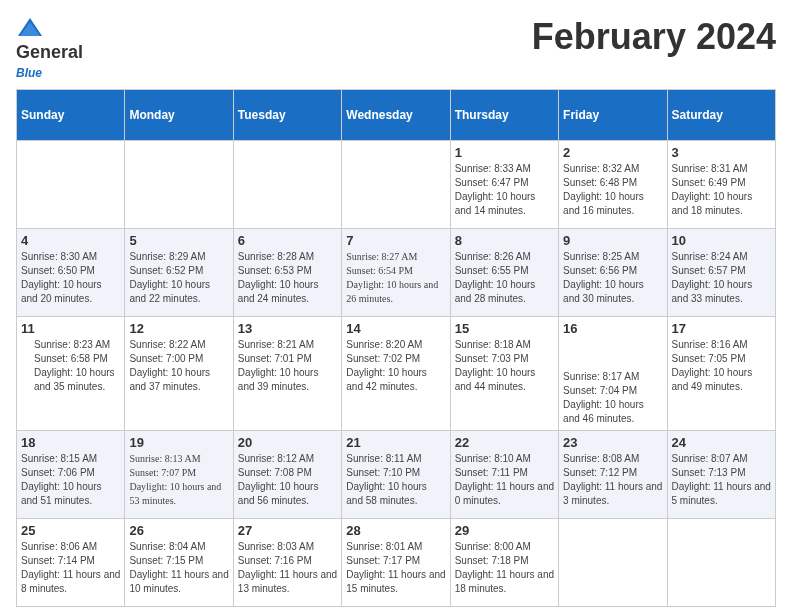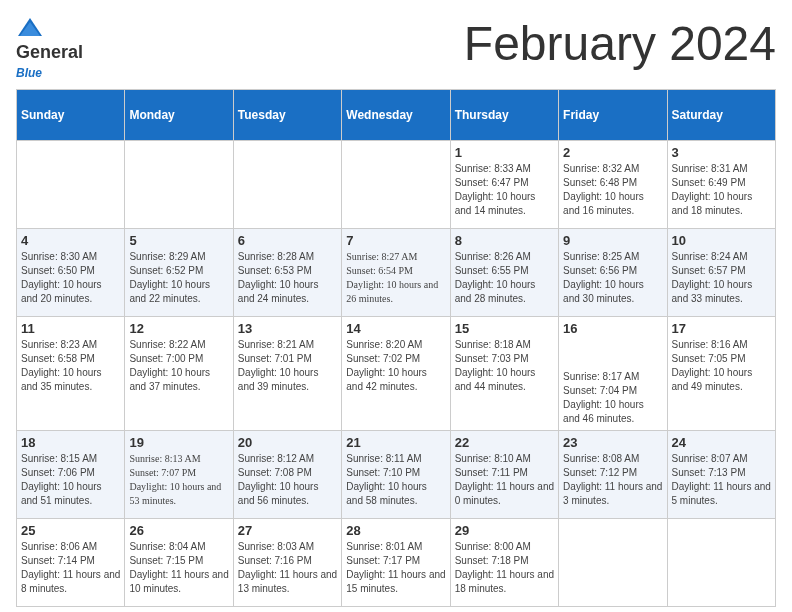--- a/index.html
+++ b/index.html
@@ -33,22 +33,22 @@
       font-style: italic;
     }
     .logo-icon {
       width: 28px;
       height: 22px;
     }
     .title-area {
       text-align: right;
     }
     .main-title {
-      font-size: 48px;
-      font-weight: normal;
+      font-size: 36px;
+      font-weight: bold;
       color: #333;
     }
     .subtitle {
       font-size: 16px;
       color: #555;
     }
     table {
       width: 100%;
       border-collapse: collapse;
       table-layout: fixed;
@@ -184,21 +184,21 @@
         <td>
           <span class="day-number">10</span>
           <div class="cell-text" style="white-space: pre-line;">Sunrise: 8:24 AM
 Sunset: 6:57 PM
 Daylight: 10 hours and 33 minutes.</div>
         </td>
       </tr>
       <tr>
         <td>
           <span class="day-number">11</span>
-          <div class="cell-text" style="white-space: pre-line;">Sunrise: 8:23 AM
+          <div class="cell-text" style="white-space: pre-line; margin-left: 13px;">Sunrise: 8:23 AM
 Sunset: 6:58 PM
 Daylight: 10 hours and 35 minutes.</div>
         </td>
         <td>
           <span class="day-number">12</span>
           <div class="cell-text" style="white-space: pre-line;">Sunrise: 8:22 AM
 Sunset: 7:00 PM
 Daylight: 10 hours and 37 minutes.</div>
         </td>
         <td>

